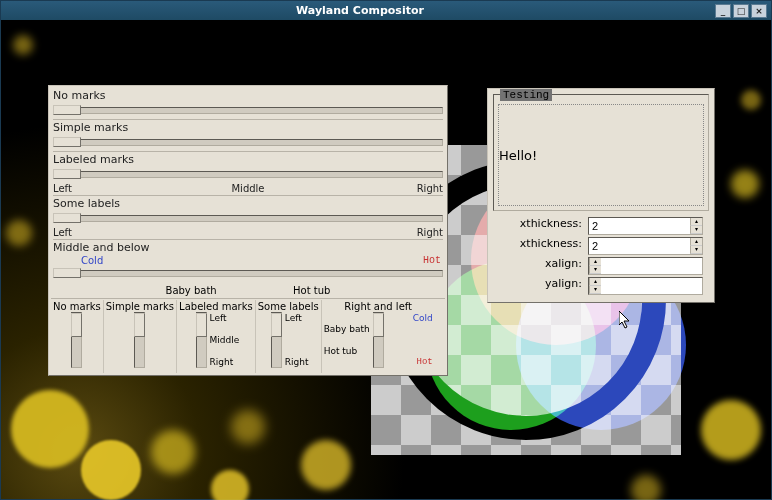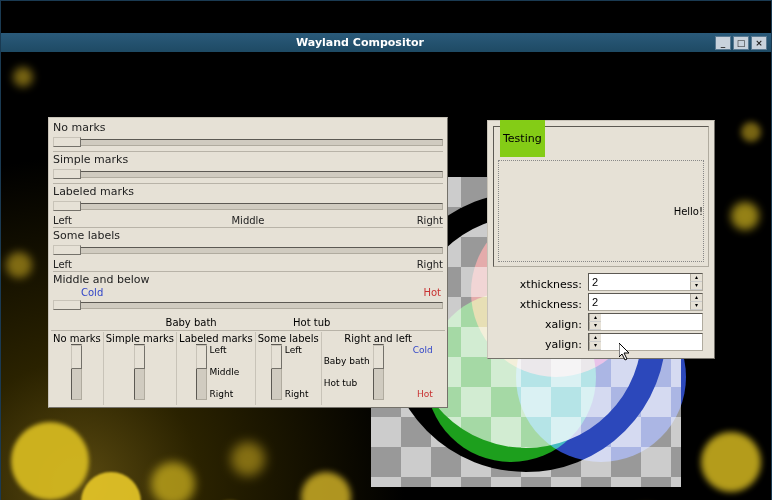--- a/index.html
+++ b/index.html
@@ -1,20 +1,20 @@
 <!DOCTYPE html>
 <html><head>
 <meta charset="utf-8">
 <style>
   * { box-sizing: border-box; margin: 0; padding: 0; }
   body { width: 772px; height: 500px; overflow: hidden; font-family: "DejaVu Sans", Arial, sans-serif; font-size: 11px; background: #000; position: relative; }
   
   
   .outer-window { position: absolute; left: 0; top: 0; width: 772px; height: 500px; border: 1px solid #1a3a52; }
-  .titlebar { height: 19px; background: linear-gradient(to bottom, #2a5a7a, #1e4a64); display: flex; align-items: center; color: #fff; font-size: 11px; font-weight: bold; padding: 9px 4px; margin-top: 32px; }
+  .titlebar { height: 19px; background: linear-gradient(to bottom, #2a5a7a, #1e4a64); display: flex; align-items: center; color: #fff; font-size: 11px; font-weight: bold; padding: 9px 4px; }
   .titlebar-title { flex: 1; text-align: center; }
   .tb-buttons { display: flex; gap: 2px; }
   .tb-btn { width: 16px; height: 14px; background: #c8d2dc; border: 1px solid #5a7a92; display: flex; align-items: center; justify-content: center; font-size: 9px; color: #222; cursor: pointer; }
   
   
   .content { position: relative; width: 770px; height: 479px; background: radial-gradient(circle at 10% 90%, #5a4a10 0%, #2a2200 15%, #000 40%), radial-gradient(circle at 85% 85%, #4a3a10 0%, #000 30%), #000; }
   .bokeh { position: absolute; border-radius: 50%; }
   
   
   .checker-win { position: absolute; left: 370px; top: 125px; width: 310px; height: 310px; }
@@ -40,42 +40,42 @@
   .hslider { position: relative; height: 13px; margin: 1px 2px 2px 2px; }
   .trough { position: absolute; left: 0; right: 0; top: 3px; height: 7px; background: #d0cbc0; border: 1px inset #b0ab9f; }
   .thumb { position: absolute; width: 28px; height: 10px; top: 1px; background: #e6e1d6; border: 1px outset #c8c3b8; cursor: pointer; }
   .divider { height: 1px; background: #b8b3a8; margin: 0 2px; }
   .ticklabels { display: flex; font-size: 10px; color: #222; padding: 0 2px 1px 2px; }
   .ticklabels .l { flex: 1; text-align: left; }
   .ticklabels .m { flex: 1; text-align: center; }
   .ticklabels .r { flex: 1; text-align: right; }
   .coldhot { display: flex; font-size: 10px; padding: 0 4px; }
   .cold { color: #3246c8; margin-left: 26px; }
-  .hot { color: #c83232; text-align: right; }
+  .hot { color: #c83232; text-align: right; font-family: Liberation Mono, monospace; }
   .above-ticks { display: flex; font-size: 10px; justify-content: space-around; padding: 3px 0 0 0; }
   
   
   .vsection { display: flex; border-top: 1px solid #b8b3a8; margin-top: 2px; padding-top: 1px; }
   .vcell { display: flex; flex-direction: column; align-items: center; border-right: 1px solid #c8c3b8; padding: 1px 2px 3px 2px; font-size: 10px; }
   .vcell:last-child { border-right: none; }
   .vcell .vtitle { font-size: 10px; white-space: nowrap; }
   .vbody { display: flex; align-items: stretch; height: 58px; margin-top: 0; }
   .vtrough { position: relative; width: 11px; height: 56px; background: #d0cbc0; border: 1px inset #b0ab9f; margin: 0 3px; }
   .vthumb { position: absolute; left: -1px; width: 11px; height: 24px; background: #e6e1d6; border: 1px outset #c8c3b8; cursor: pointer; }
   .vticks { display: flex; flex-direction: column; justify-content: space-between; font-size: 9px; height: 56px; padding: 1px 0; }
   .vticks.coldhotv { justify-content: space-between; }
   .vticks .cold { color: #3246c8; }
   .vticks .hot { color: #c83232; }
   
   
   .test-panel { left: 486px; top: 68px; width: 228px; padding: 5px; }
   .fieldset { border: 1px inset #b0ab9f; padding: 4px; margin-bottom: 6px; }
-  .fieldset .legend { position: relative; top: -11px; left: 2px; background: #84cc16; padding: 12px 3px; font-size: 11px; display: inline-block; }
-  .hellobox { height: 102px; border: 1px dotted #888; display: flex; align-items: center; justify-content: flex-end; font-size: 10px; margin-top: -8px; }
-  .proprow { display: flex; align-items: flex-end; margin: 2px 0; }
+  .fieldset .legend { position: relative; top: -11px; left: 2px; background: #737373; padding: 0 3px; font-size: 11px; display: inline-block; font-family: Liberation Mono, monospace; }
+  .hellobox { height: 102px; border: 1px dotted #888; display: flex; align-items: center; justify-content: flex-start; font-size: 13px; margin-top: -8px; }
+  .proprow { display: flex; align-items: flex-start; margin: 2px 0; }
   .proprow .plabel { width: 95px; text-align: right; padding-right: 6px; font-size: 11px; }
   .spinbox { display: flex; width: 115px; border: 1px inset #b0ab9f; background: #fff; }
   .spinbox input { border: none; flex: 1; font-size: 11px; padding: 1px 3px; background: #fff; outline: none; width: 80px; }
   .spinbtns { display: flex; flex-direction: column; width: 12px; }
   .spinbtn { height: 8px; background: #e6e1d6; border-left: 1px solid #b0ab9f; font-size: 6px; text-align: center; line-height: 6px; cursor: pointer; border-bottom: 1px solid #ccc; }
   
   
   .cursor-arrow { position: absolute; left: 618px; top: 291px; }
 </style>
 </head>

